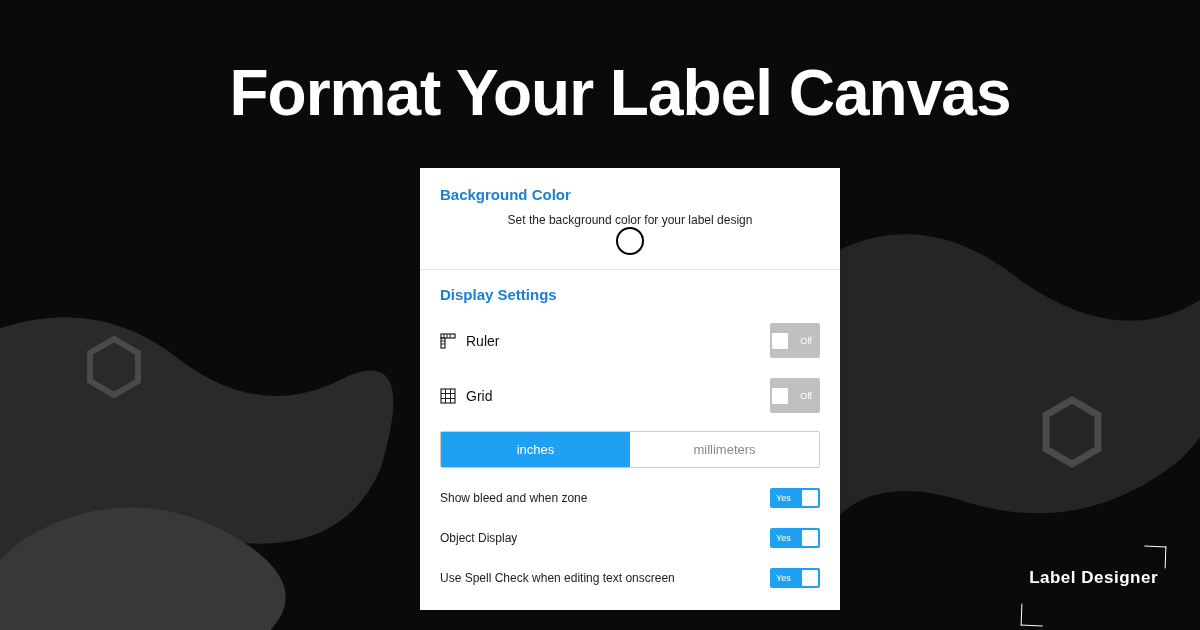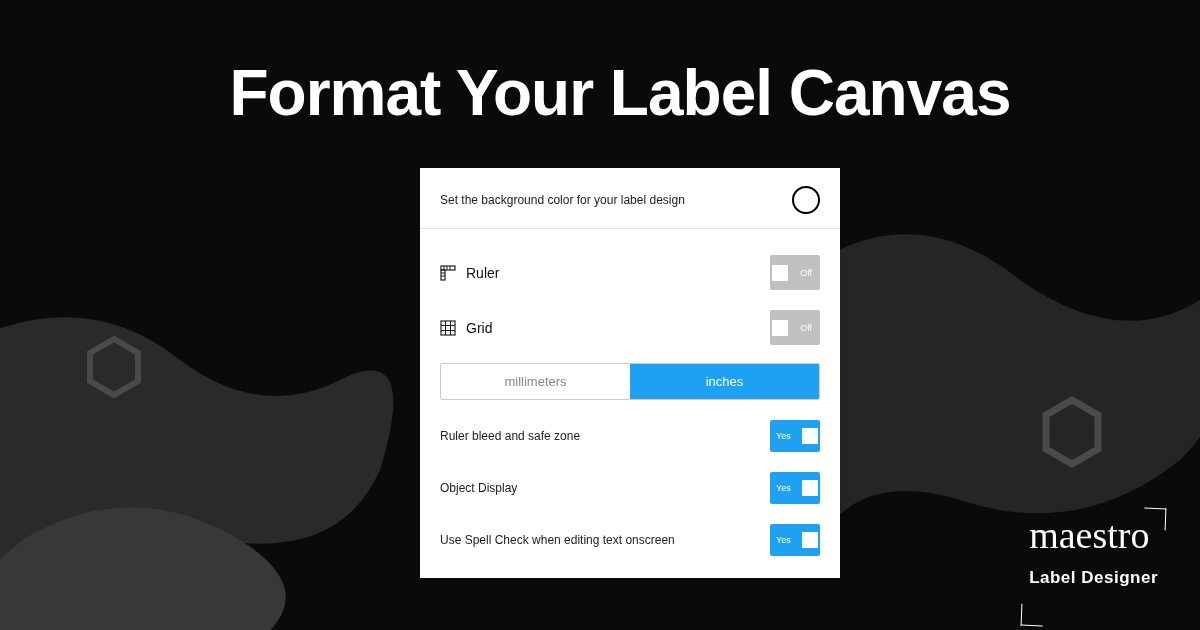--- a/index.html
+++ b/index.html
@@ -45,20 +45,21 @@
     color: #1b7fd6;
     font-size: 15px;
     font-weight: 700;
     margin-bottom: 10px;
   }
   .desc-row {
     display: flex;
     align-items: center;
     justify-content: space-between;
     margin-bottom: 14px;
+    flex-direction: column;
   }
   .desc {
     font-size: 12px;
     color: #222;
   }
   .color-swatch {
     width: 28px; height: 28px;
     border: 2px solid #000;
     border-radius: 50%;
     background: #fff;
@@ -103,21 +104,21 @@
     margin-left: 2px;
     border-radius: 1px;
   }
   .toggle-off .txt {
     font-size: 9px;
     color: #fff;
     position: absolute;
     right: 8px;
   }
   .toggle-on {
-    width: 50px; height: 32px;
+    width: 50px; height: 20px;
     background: #1ea1f2;
     border-radius: 2px;
     position: relative;
     display: flex;
     align-items: center;
     justify-content: flex-end;
     cursor: pointer;
   }
   .toggle-on .knob {
     width: 16px; height: 16px;
@@ -208,27 +209,29 @@
   <polygon points="28,3 52,17 52,45 28,59 4,45 4,17" fill="none" stroke="#4a4a4a" stroke-width="6"></polygon>
 </svg>
 <svg class="hex" style="left:1040px; top:396px;" width="64" height="72" viewBox="0 0 64 72">
   <polygon points="32,4 58,19 58,53 32,68 6,53 6,19" fill="none" stroke="#4a4a4a" stroke-width="7"></polygon>
 </svg>
 
 <div class="title">Format Your Label Canvas</div>
 
 <div class="panel">
 
+  <div class="section-title">Background Color</div>
   <div class="desc-row">
     <span class="desc">Set the background color for your label design</span>
     <div class="color-swatch"></div>
   </div>
 
   <div class="divider"></div>
 
+  <div class="section-title">Display Settings</div>
 
   <div class="setting-row">
     <div class="setting-left">
       <svg class="setting-icon" viewBox="0 0 16 16">
         <rect x="1" y="1" width="14" height="4" fill="none" stroke="#222" stroke-width="1.2"></rect>
         <line x1="4" y1="1" x2="4" y2="5" stroke="#222" stroke-width="1"></line>
         <line x1="7" y1="1" x2="7" y2="5" stroke="#222" stroke-width="1"></line>
         <line x1="10" y1="1" x2="10" y2="5" stroke="#222" stroke-width="1"></line>
         <rect x="1" y="5" width="4" height="10" fill="none" stroke="#222" stroke-width="1.2"></rect>
         <line x1="1" y1="8" x2="5" y2="8" stroke="#222" stroke-width="1"></line>
@@ -253,26 +256,26 @@
       </svg>
       <span class="setting-label">Grid</span>
     </div>
     <div class="toggle-off">
       <div class="knob"></div>
       <span class="txt">Off</span>
     </div>
   </div>
 
   <div class="unit-switch">
+    <div class="unit-opt active">inches</div>
     <div class="unit-opt inactive">millimeters</div>
-    <div class="unit-opt active">inches</div>
-  </div>
-
-  <div class="setting-row">
-    <span class="setting-text">Ruler bleed and safe zone</span>
+  </div>
+
+  <div class="setting-row">
+    <span class="setting-text">Show bleed and when zone</span>
     <div class="toggle-on">
       <span class="txt">Yes</span>
       <div class="knob"></div>
     </div>
   </div>
 
   <div class="setting-row">
     <span class="setting-text">Object Display</span>
     <div class="toggle-on">
       <span class="txt">Yes</span>
@@ -284,17 +287,16 @@
     <span class="setting-text">Use Spell Check when editing text onscreen</span>
     <div class="toggle-on">
       <span class="txt">Yes</span>
       <div class="knob"></div>
     </div>
   </div>
 
 </div>
 
 <div class="brand">
-  <div class="brand-top">maestro</div>
   <div class="brand-corner-tr"></div>
   <div class="brand-corner-bl"></div>
   <div class="brand-sub">Label Designer</div>
 </div>
 
 </body></html>

